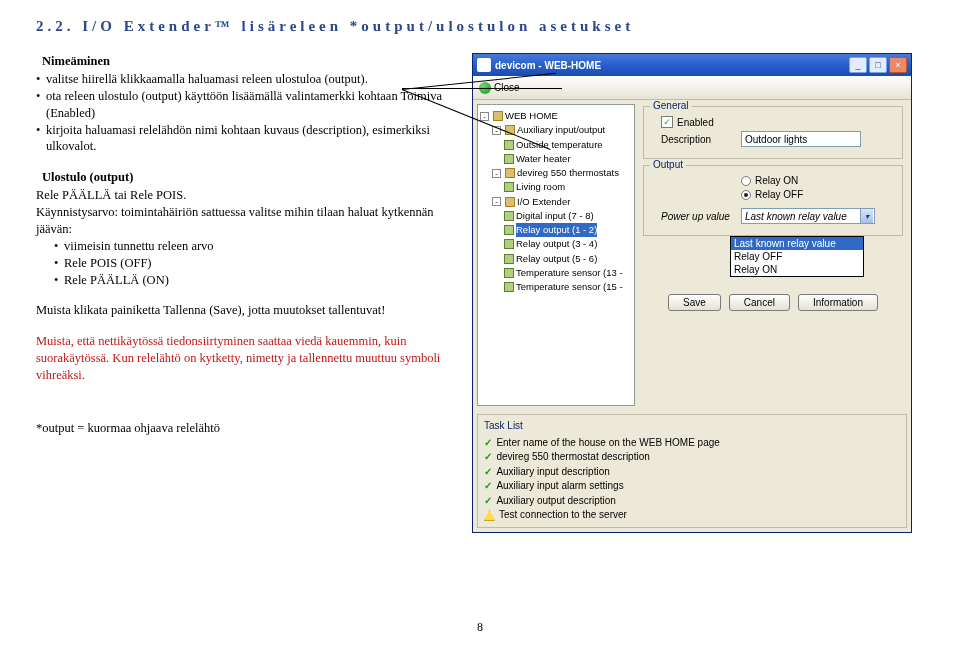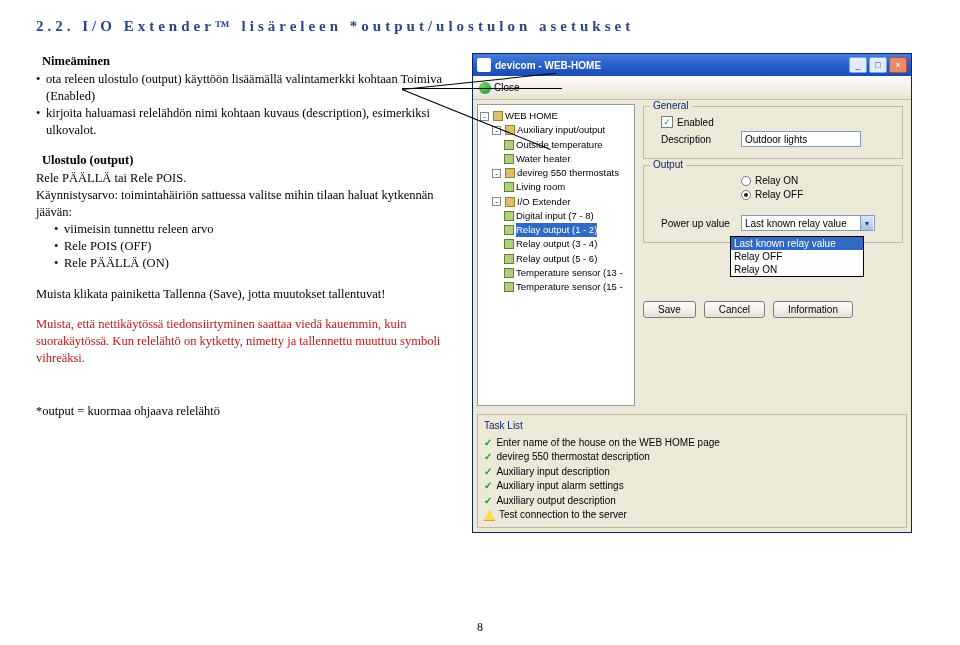--- a/index.html
+++ b/index.html
@@ -43,41 +43,42 @@
   .flab { width:80px; }
   .cbx { width:12px;height:12px;border:1px solid #7a7a7a;background:#fff;display:inline-flex;align-items:center;justify-content:center;font-size:9px;color:#21a121;margin-right:4px;}
   .txtinput { border:1px solid #7f9db9;background:#fff;height:16px;padding:0 3px;font-size:10px;}
   .radio{width:10px;height:10px;border:1px solid #7a7a7a;border-radius:50%;display:inline-block;margin-right:4px;background:#fff;position:relative;}
   .radio.checked::after{content:"";width:4px;height:4px;background:#222;border-radius:50%;position:absolute;top:2px;left:2px;}
   .dropdown{border:1px solid #7f9db9;background:#fff;height:16px;width:134px;display:flex;align-items:center;justify-content:space-between;padding:0 1px 0 3px;font-size:10px;}
   .ddbtn{width:13px;height:14px;background:linear-gradient(#dce6f6,#a6c0e6);border-left:1px solid #7f9db9;display:flex;align-items:center;justify-content:center;font-size:8px;color:#123a7a;}
   .ddopen{position:absolute;border:1px solid #000;background:#fff;width:134px;font-size:10px;}
   .ddopen div{padding:1px 3px;}
   .ddopen .hl{background:#316ac5;color:#fff;}
-  .btnrow{display:flex;gap:8px;margin-top:10px;}
+  .btnrow{display:flex;justify-content:center;gap:8px;margin-top:10px;}
   .wbtn{border:1px solid #7a7a7a;background:linear-gradient(#fefefe,#e4e2d4);padding:2px 14px;border-radius:3px;font-size:10px;}
   .tasklist{border:1px solid #c0bba6;margin:4px;padding:4px 6px;font-size:10px;line-height:1.45;}
   .tlrow{display:flex;align-items:center;gap:4px;}
   .chk{color:#1a961a;font-weight:bold;}
   .warn{width:11px;height:11px;background:#ffda44;border:1px solid #c09000;clip-path:polygon(50% 0,100% 100%,0 100%);display:inline-block;}
   .callout{position:absolute;top:88px;left:402px;width:160px;height:70px;border-top:1px solid #000;transform-origin:left;pointer-events:none;}
   .callout::before{content:"";position:absolute;left:0;top:0;width:160px;height:1px;background:#000;transform:rotate(22deg);transform-origin:left;}
   .callout::after{content:"";position:absolute;left:0;top:0;width:155px;height:1px;background:#000;transform:rotate(-6deg);transform-origin:left;}
 </style>
 </head>
 <body>
 
 <div class="heading">2.2. I/O Extender™ lisäreleen *output/ulostulon asetukset</div>
 
 <div class="layout">
  <div class="leftcol">
 
   <div class="para">
     <div class="subhead">Nimeäminen</div>
     <ul class="bul">
+      <li>valitse hiirellä klikkaamalla haluamasi releen ulostuloa (output).</li>
       <li>ota releen ulostulo (output) käyttöön lisäämällä valintamerkki kohtaan Toimiva (Enabled)</li>
       <li>kirjoita haluamasi relelähdön nimi kohtaan kuvaus (description), esimerkiksi ulkovalot.</li>
     </ul>
   </div>
 
   <div class="para">
     <div class="subhead">Ulostulo (output)</div>
     <div>Rele PÄÄLLÄ tai Rele POIS.</div>
     <div>Käynnistysarvo: toimintahäiriön sattuessa valitse mihin tilaan haluat kytkennän jäävän:</div>
     <ul class="bul2">
@@ -186,21 +187,21 @@
         <div class="frow">
                 <span class="flab"></span>
                 <span class="radio"></span>
                 <span>Relay ON</span>
               </div>
         <div class="frow">
                 <span class="flab"></span>
                 <span class="radio checked"></span>
                 <span>Relay OFF</span>
               </div>
-        <div class="frow" style="margin-top:15px;">
+        <div class="frow" style="margin-top:8px;font-style:italic;">
           <span class="flab">Power up value</span>
           <div class="dropdown">
             <span>Last known relay value</span>
             <span class="ddbtn">▾</span>
           </div>
         </div>
         <div class="ddopen" style="left:86px;top:70px;">
           <div class="hl">Last known relay value</div>
           <div>Relay OFF</div>
           <div>Relay ON</div>

